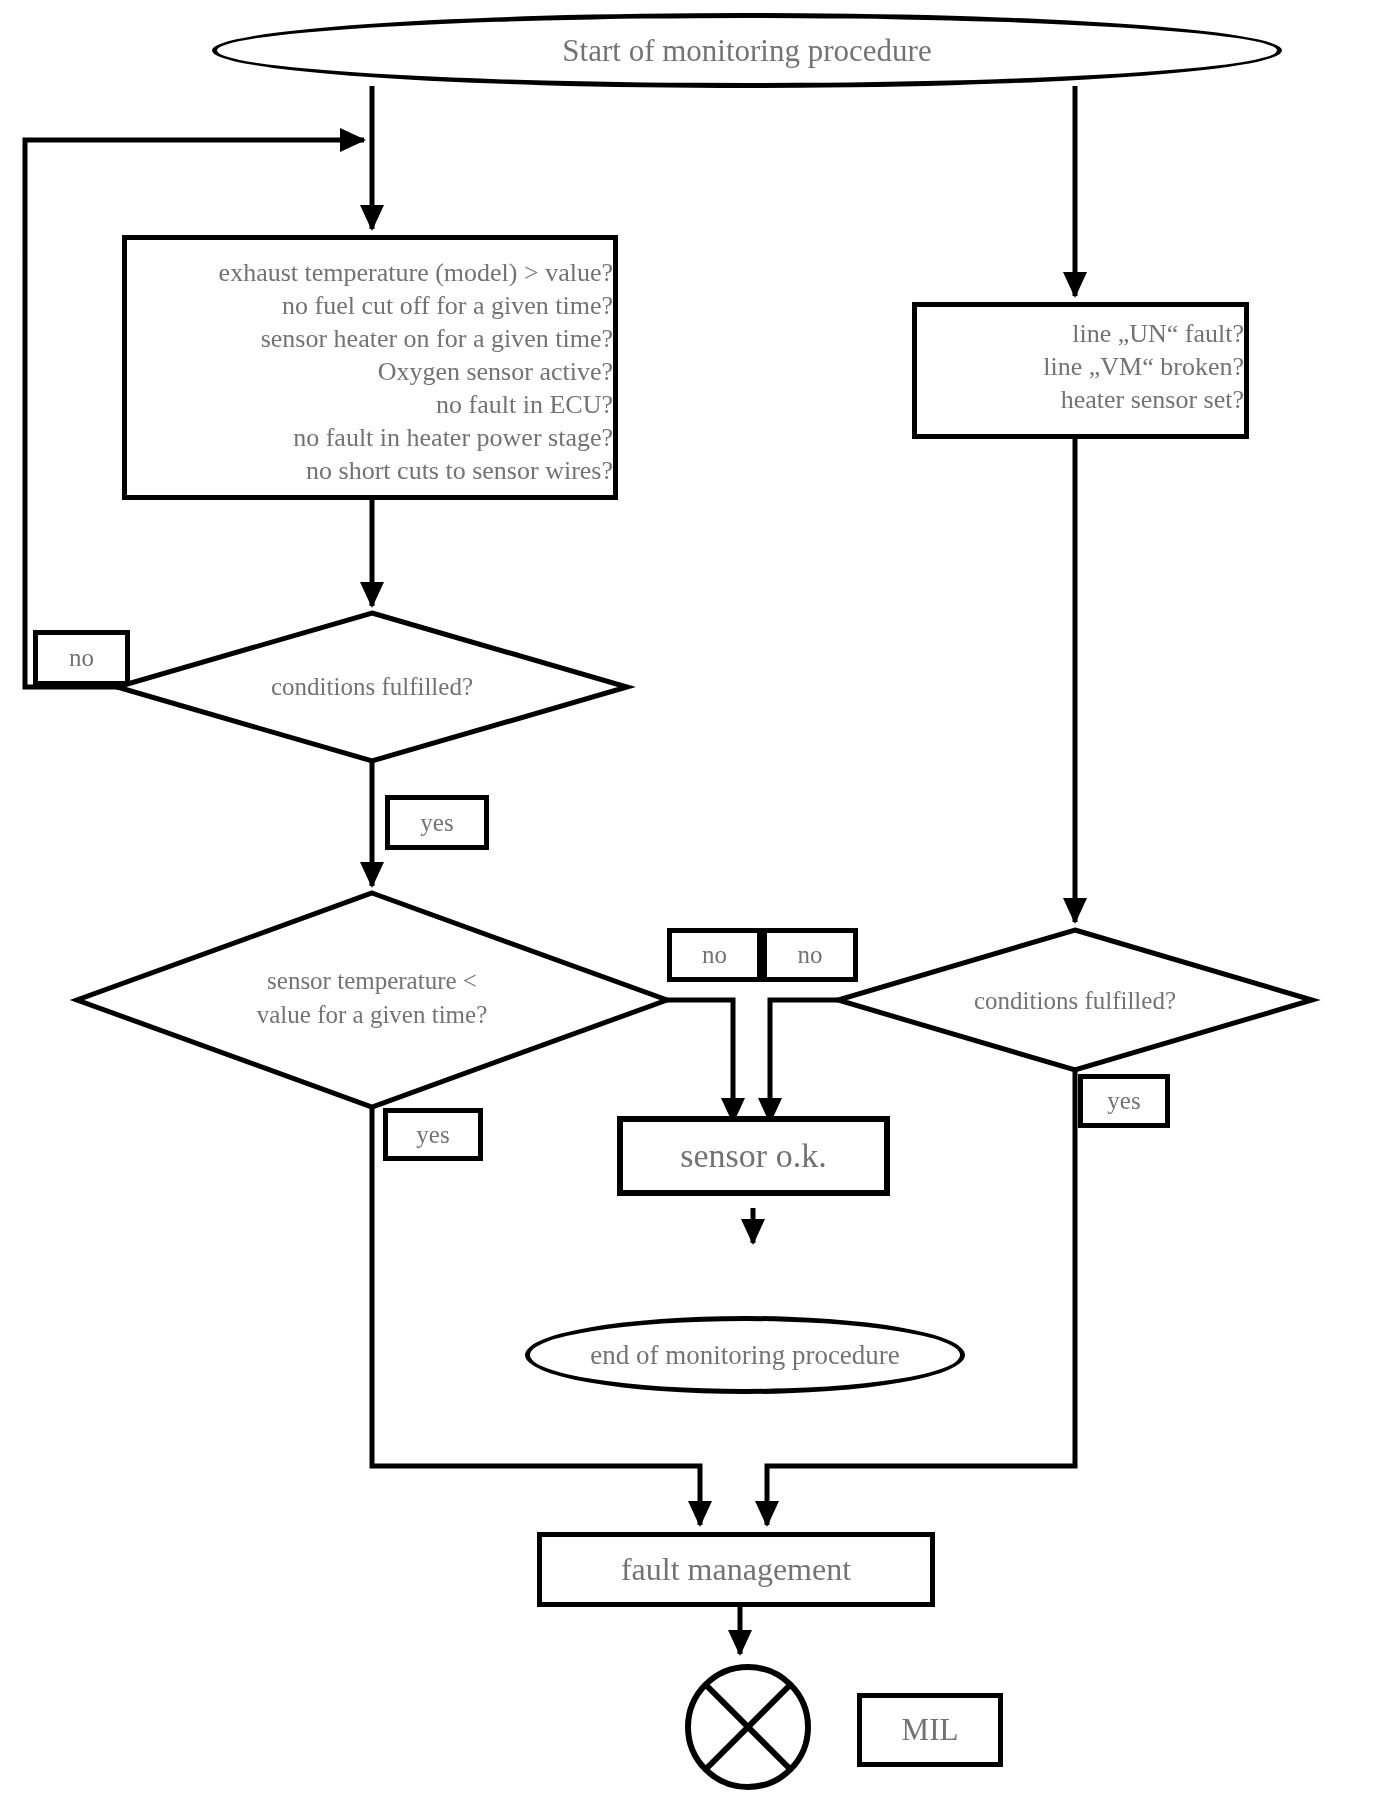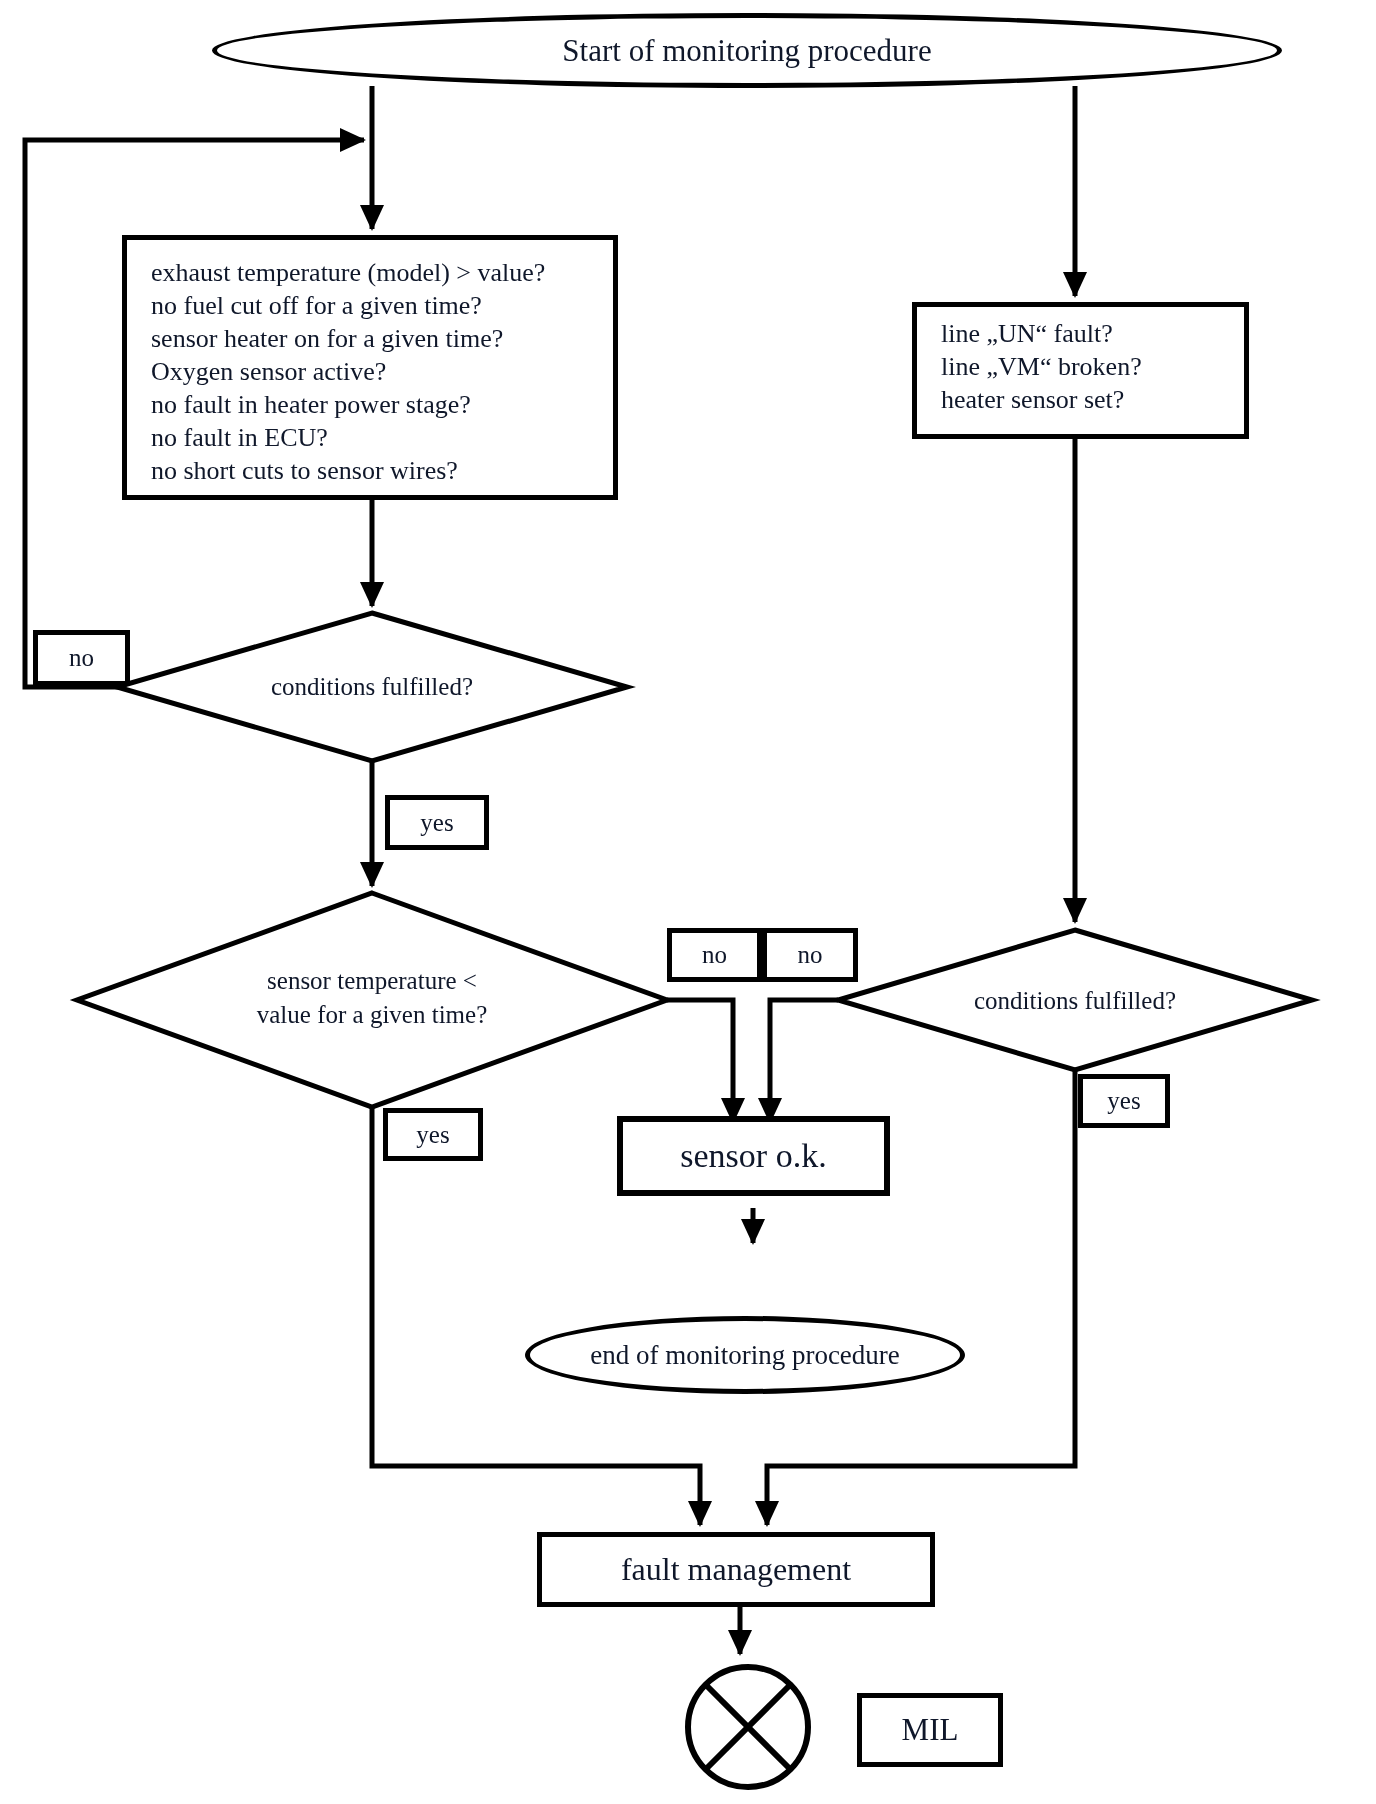--- a/index.html
+++ b/index.html
@@ -1,35 +1,35 @@
 <!DOCTYPE html>
 <html><head>
 <meta charset="utf-8">
 <style>
   html,body{margin:0;padding:0;background:#ffffff;}
   .canvas{
     position:relative;width:1376px;height:1804px;background:#ffffff;
-    font-family:"Liberation Serif","DejaVu Serif",serif;color:#0f172a;
+    font-family:"Liberation Serif","DejaVu Serif",serif;color:#737373;
     overflow:hidden;
     border-radius:28px;
   }
   svg.layer{position:absolute;left:0;top:0;width:1376px;height:1804px;}
   svg.layer path.edge{fill:none;stroke:#000;stroke-width:5;}
   svg.layer polygon.diamond{fill:#fff;stroke:#000;stroke-width:5;}
   svg.layer line.cross{stroke:#000;stroke-width:6;}
   .node{position:absolute;box-sizing:border-box;background:#fff;}
   .rectnode{border:5px solid #000;}
   .thick{border-width:6px;}
   .ellipsenode{border:5px solid #000;border-radius:50%;}
   .circlenode{border:6px solid #000;border-radius:50%;background:transparent;}
   .center{display:flex;align-items:center;justify-content:center;text-align:center;}
   .lbl{position:absolute;box-sizing:border-box;border:5px solid #000;background:#fff;
        display:flex;align-items:center;justify-content:center;font-size:25px;}
   .dtext{position:absolute;text-align:center;font-size:25px;line-height:34px;background:transparent;}
-  .listtext{padding:16px 0 0 24px;font-size:26px;line-height:33px;}
+  .listtext{padding:16px 0 0 24px;font-size:26px;line-height:33px;text-align:right;}
   .title{font-size:31px;}
   .big{font-size:34px;}
   .fm{font-size:32px;}
   .mil{font-size:31px;}
   .endtxt{font-size:27px;}
 </style>
 </head>
 <body>
 
 <div class="canvas">
@@ -75,22 +75,22 @@
 
   <div class="node ellipsenode center title" style="left:212px;top:13px;width:1070px;height:75px;">
     <span>Start of monitoring procedure</span>
   </div>
 
   <div class="node rectnode listtext" style="left:122px;top:235px;width:496px;height:265px;">
     <div>exhaust temperature (model) &gt; value?</div>
     <div>no fuel cut off for a given time?</div>
     <div>sensor heater on for a given time?</div>
     <div>Oxygen sensor active?</div>
+    <div>no fault in ECU?</div>
     <div>no fault in heater power stage?</div>
-    <div>no fault in ECU?</div>
     <div>no short cuts to sensor wires?</div>
   </div>
 
   <div class="node rectnode listtext" style="left:912px;top:302px;width:337px;height:137px;padding-top:10px;">
     <div>line „UN“ fault?</div>
     <div>line „VM“ broken?</div>
     <div>heater sensor set?</div>
   </div>
 
   <div class="dtext" style="left:222px;top:670px;width:300px;">conditions fulfilled?</div>

